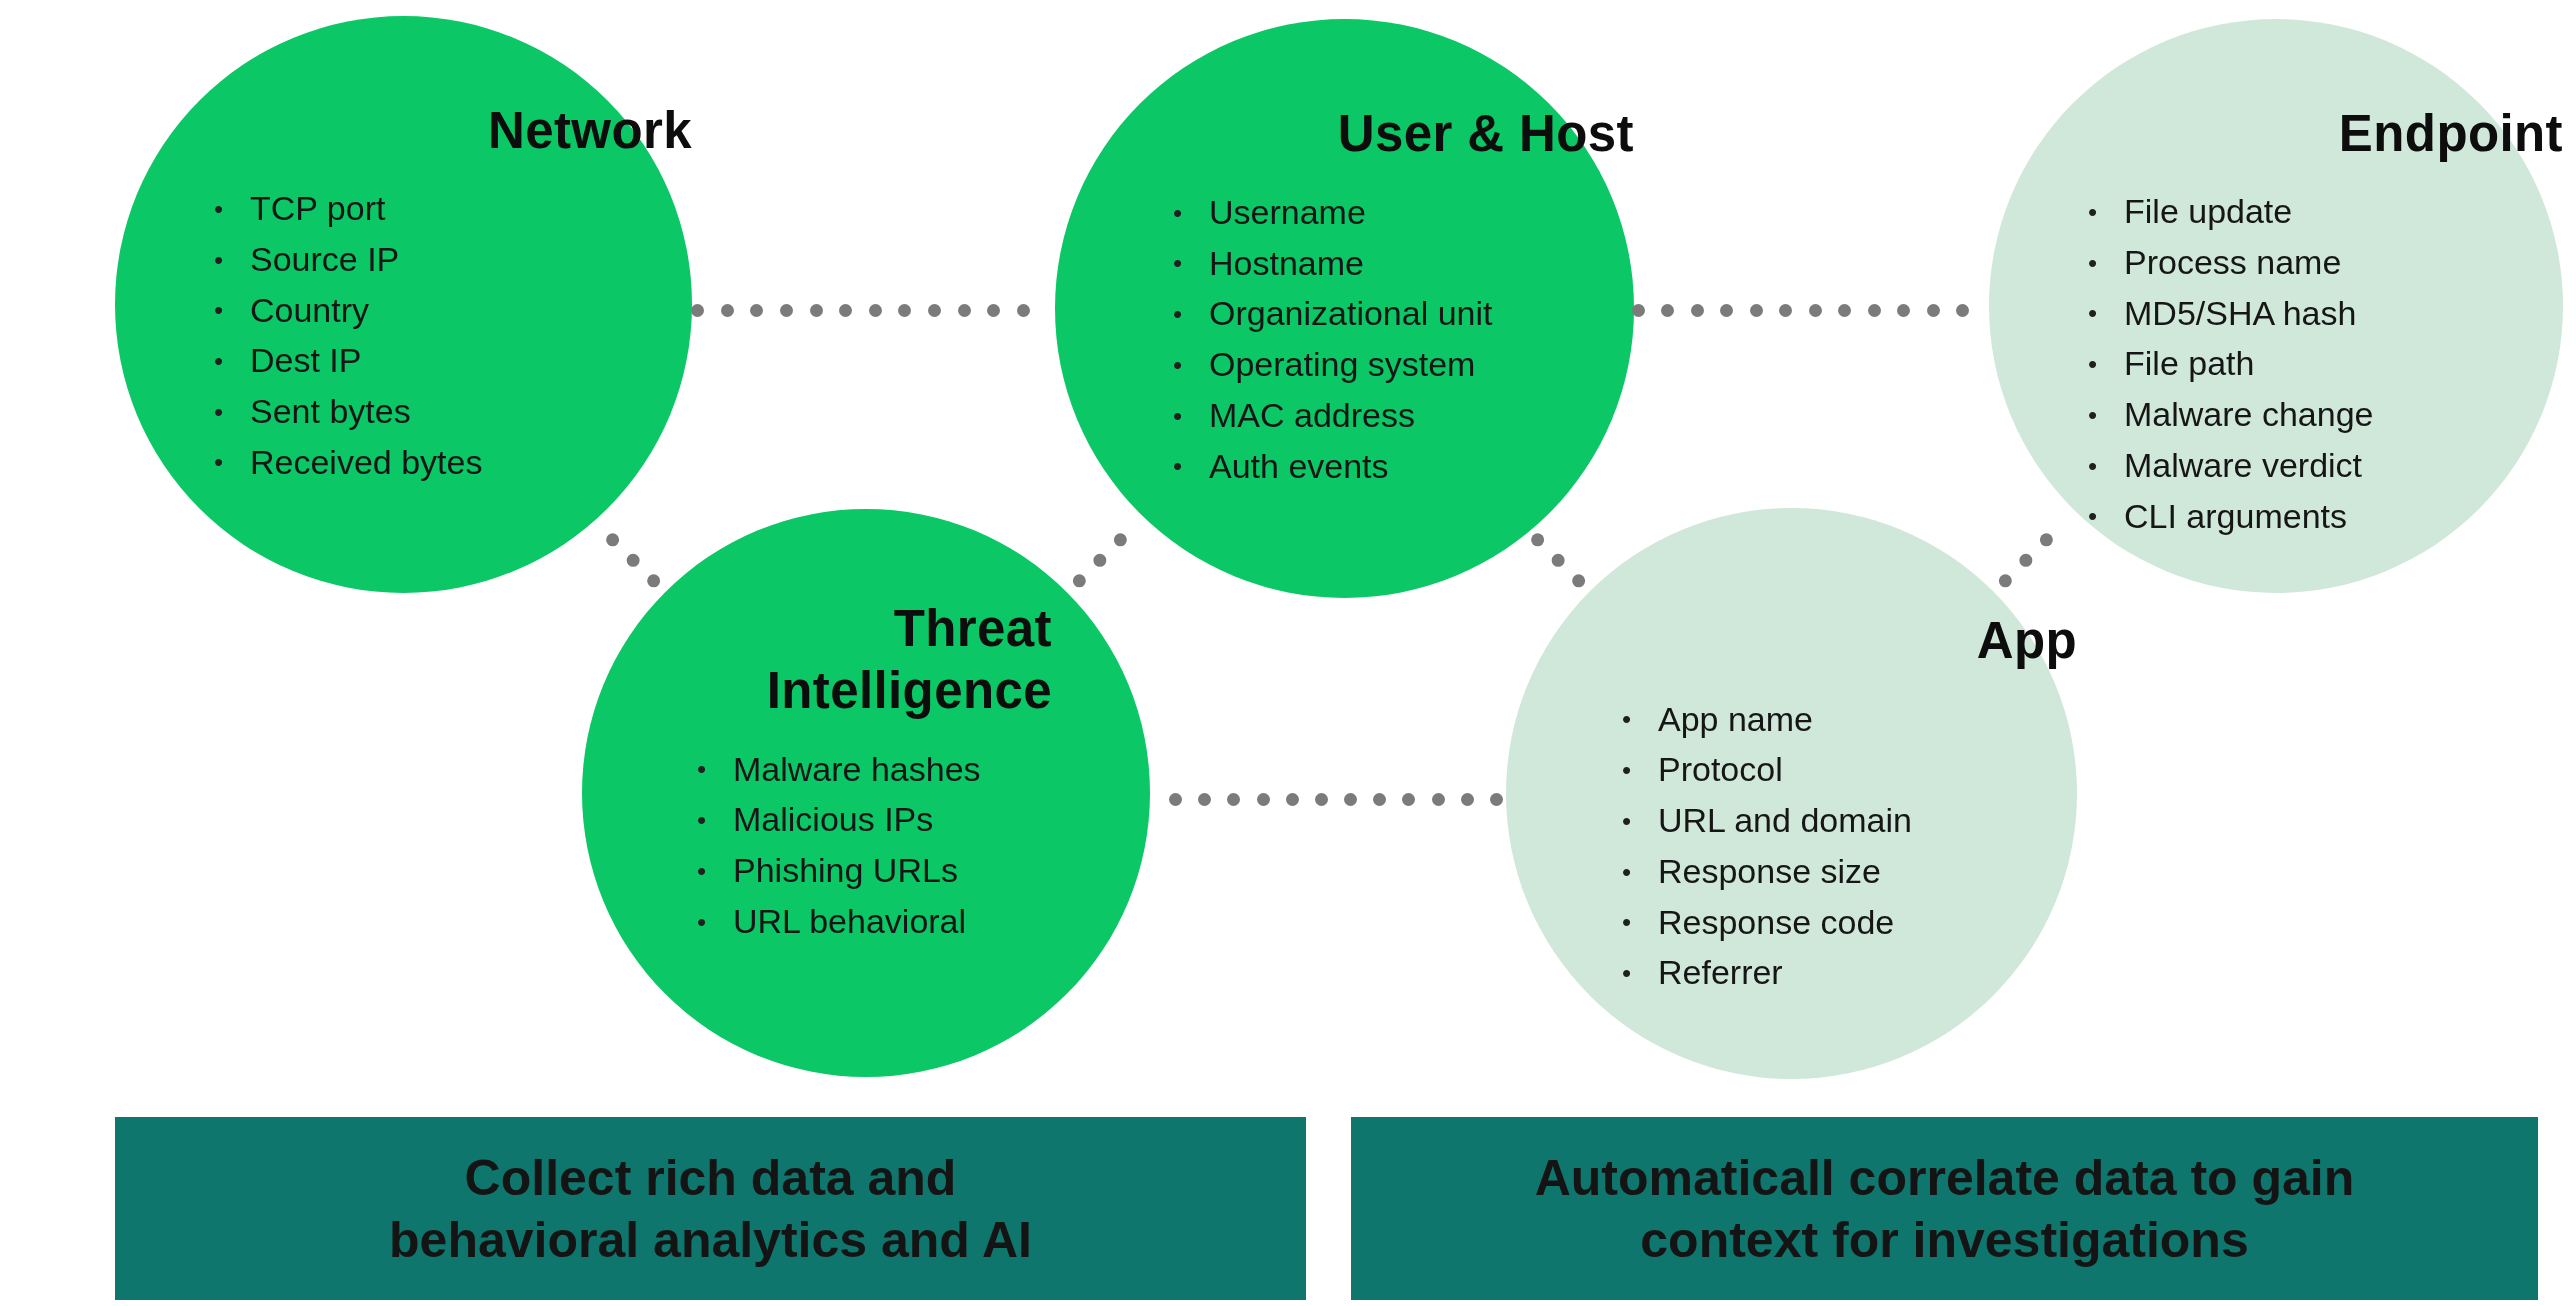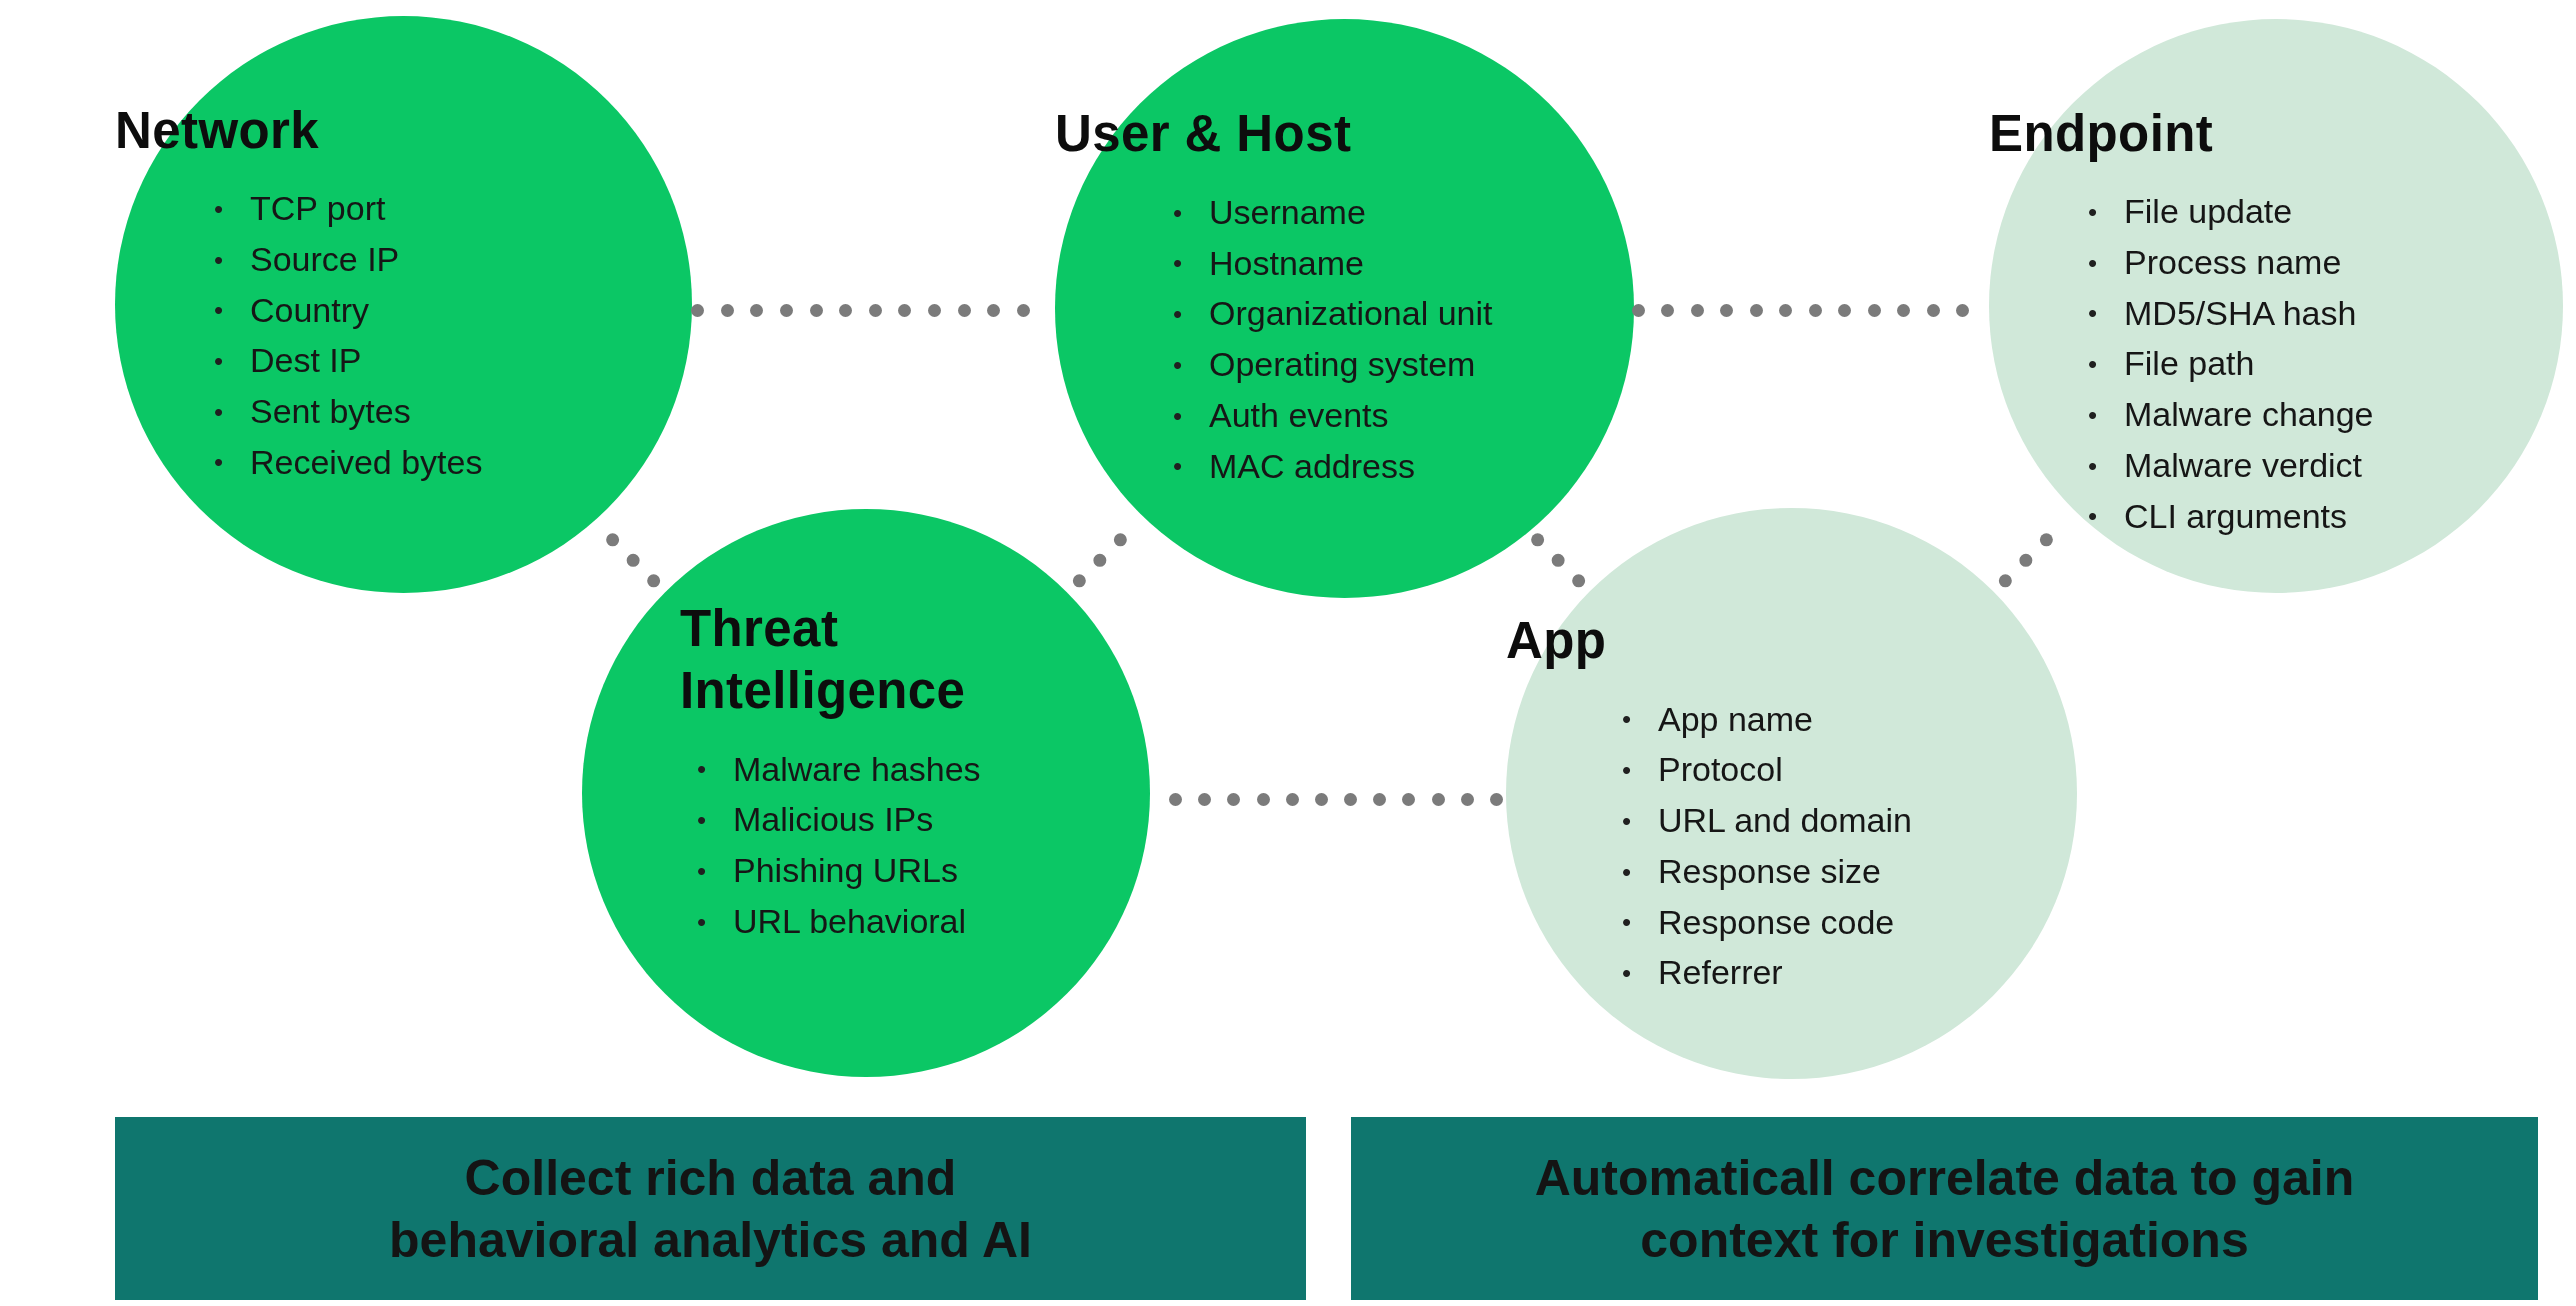--- a/index.html
+++ b/index.html
@@ -16,21 +16,21 @@
   .circle.solid{background:#0bc765;}
   .circle.light{background:#d0e8d9;}
 
   #c-network  {left:115px; top:15.5px;  width:577px; height:577px; padding-top:84px;}
   #c-userhost {left:1055px;top:19.4px;  width:579px; height:579px; padding-top:84px;}
   #c-endpoint {left:1989px;top:18.6px;  width:574px; height:574px; padding-top:84px;}
   #c-ti       {left:582px; top:509px; width:568px; height:568px; padding-top:77px;}
   #c-app      {left:1506px;top:508px; width:571px; height:571px; padding-top:102px;}
 
   .circle-title{
-    font-size:51px;font-weight:700;line-height:62px;text-align:left;
+    font-size:51px;font-weight:700;line-height:62px;text-align:right;
     color:#0d0d0d;margin:0;letter-spacing:0.4px;
   }
   #c-ti .circle-title{width:372px;margin:12px auto;} 
 
   .circle-list{
     list-style:none;margin:21.7px 0 0 0;padding:0;
     font-size:34px;line-height:50px;color:#161616;
   }
   #c-network  .circle-list{padding-left:99px;}
   #c-userhost .circle-list{padding-left:118px;}
@@ -85,22 +85,22 @@
     </ul>
   </div>
 
   <div id="c-userhost" class="circle solid">
     <h2 class="circle-title">User &amp; Host</h2>
     <ul class="circle-list">
       <li>Username</li>
       <li>Hostname</li>
       <li>Organizational unit</li>
       <li>Operating system</li>
+      <li>MAC address</li>
       <li>Auth events</li>
-      <li>MAC address</li>
     </ul>
   </div>
 
   <div id="c-endpoint" class="circle light">
     <h2 class="circle-title">Endpoint</h2>
     <ul class="circle-list">
       <li>File update</li>
       <li>Process name</li>
       <li>MD5/SHA hash</li>
       <li>File path</li>

